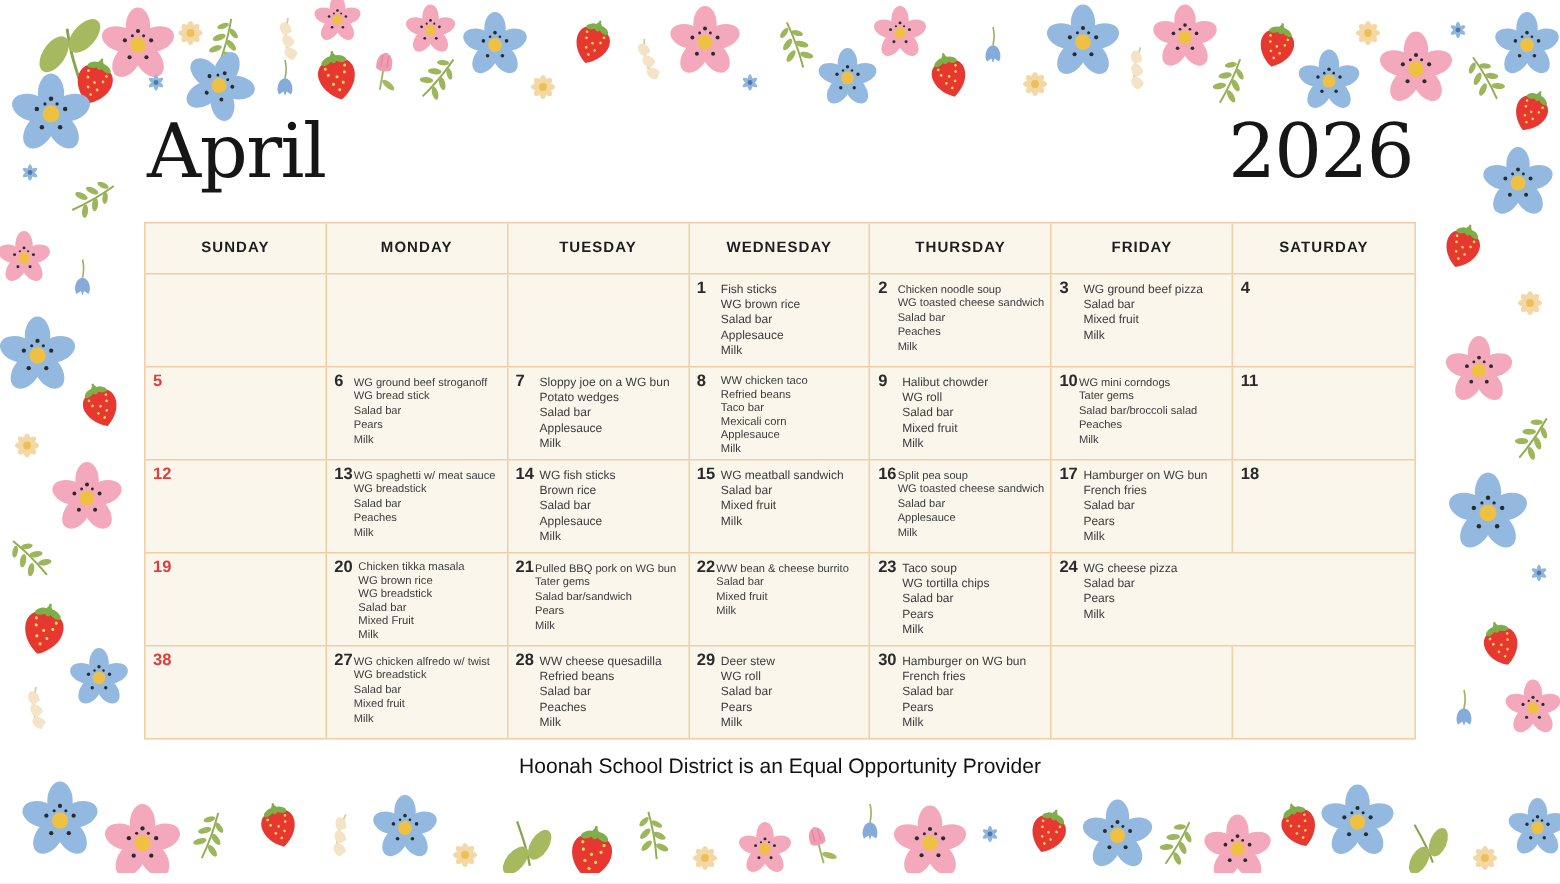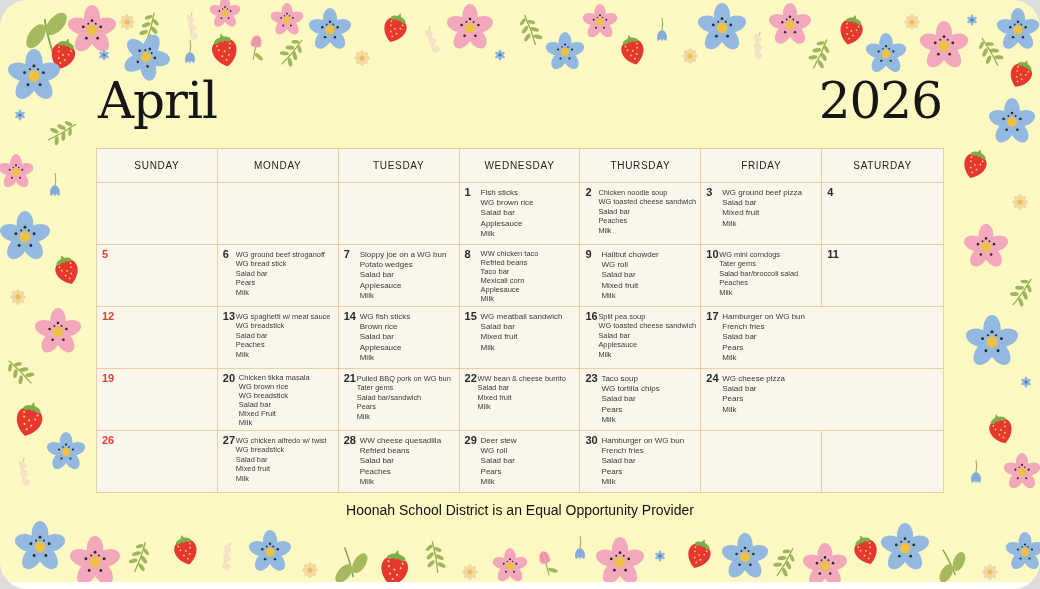--- a/index.html
+++ b/index.html
@@ -3,23 +3,22 @@
 <meta charset="utf-8">
 <style>
   * { box-sizing: border-box; margin: 0; padding: 0; }
   html, body { background: #ddd; }
   body { font-family: "Liberation Sans", sans-serif; }
 
   .page {
     position: relative;
     width: 1040px;
     height: 589px;
-    background: #fef9c3;
+    background: #ffffff;
     overflow: hidden;
-    border-radius: 27px;
   }
 
   .floral {
     position: absolute;
     inset: 0;
     z-index: 0;
   }
 
   .white-strip {
     position: absolute;
@@ -65,21 +64,21 @@
     display: grid;
     grid-template-columns: repeat(7, 1fr);
     height: 33px;
   }
   .day-header {
     border-right: 1px solid #f0cda3;
     display: flex;
     align-items: center;
     justify-content: center;
     font-size: 10px;
-    font-weight: 400;
+    font-weight: 700;
     letter-spacing: 0.7px;
     color: #1e1e1e;
   }
   .day-header:last-child { border-right: none; }
 
   .week {
     display: grid;
     grid-template-columns: repeat(7, 1fr);
     height: 62px;
     border-top: 1px solid #f0cda3;
@@ -487,20 +486,23 @@
             <div class="cell">
               <span class="daynum">17</span>
               <div class="menu">
                 <div class="menu-line">Hamburger on WG bun</div>
                 <div class="menu-line">French fries</div>
                 <div class="menu-line">Salad bar</div>
                 <div class="menu-line">Pears</div>
                 <div class="menu-line">Milk</div>
               </div>
             </div>
+            <div class="cell">
+              <span class="daynum">18</span>
+            </div>
           </div>
           <div class="week">
             <div class="cell sun">
               <span class="daynum">19</span>
             </div>
             <div class="cell tall">
               <span class="daynum">20</span>
               <div class="menu">
                 <div class="menu-line">Chicken tikka masala</div>
                 <div class="menu-line">WG brown rice</div>
@@ -544,21 +546,21 @@
               <div class="menu">
                 <div class="menu-line">WG cheese pizza</div>
                 <div class="menu-line">Salad bar</div>
                 <div class="menu-line">Pears</div>
                 <div class="menu-line">Milk</div>
               </div>
             </div>
           </div>
           <div class="week">
             <div class="cell sun">
-              <span class="daynum">26</span>
+              <span class="daynum">38</span>
             </div>
             <div class="cell tight">
               <span class="daynum">27</span>
               <div class="menu">
                 <div class="menu-line">WG chicken alfredo w/ twist</div>
                 <div class="menu-line">WG breadstick</div>
                 <div class="menu-line">Salad bar</div>
                 <div class="menu-line">Mixed fruit</div>
                 <div class="menu-line">Milk</div>
               </div>

